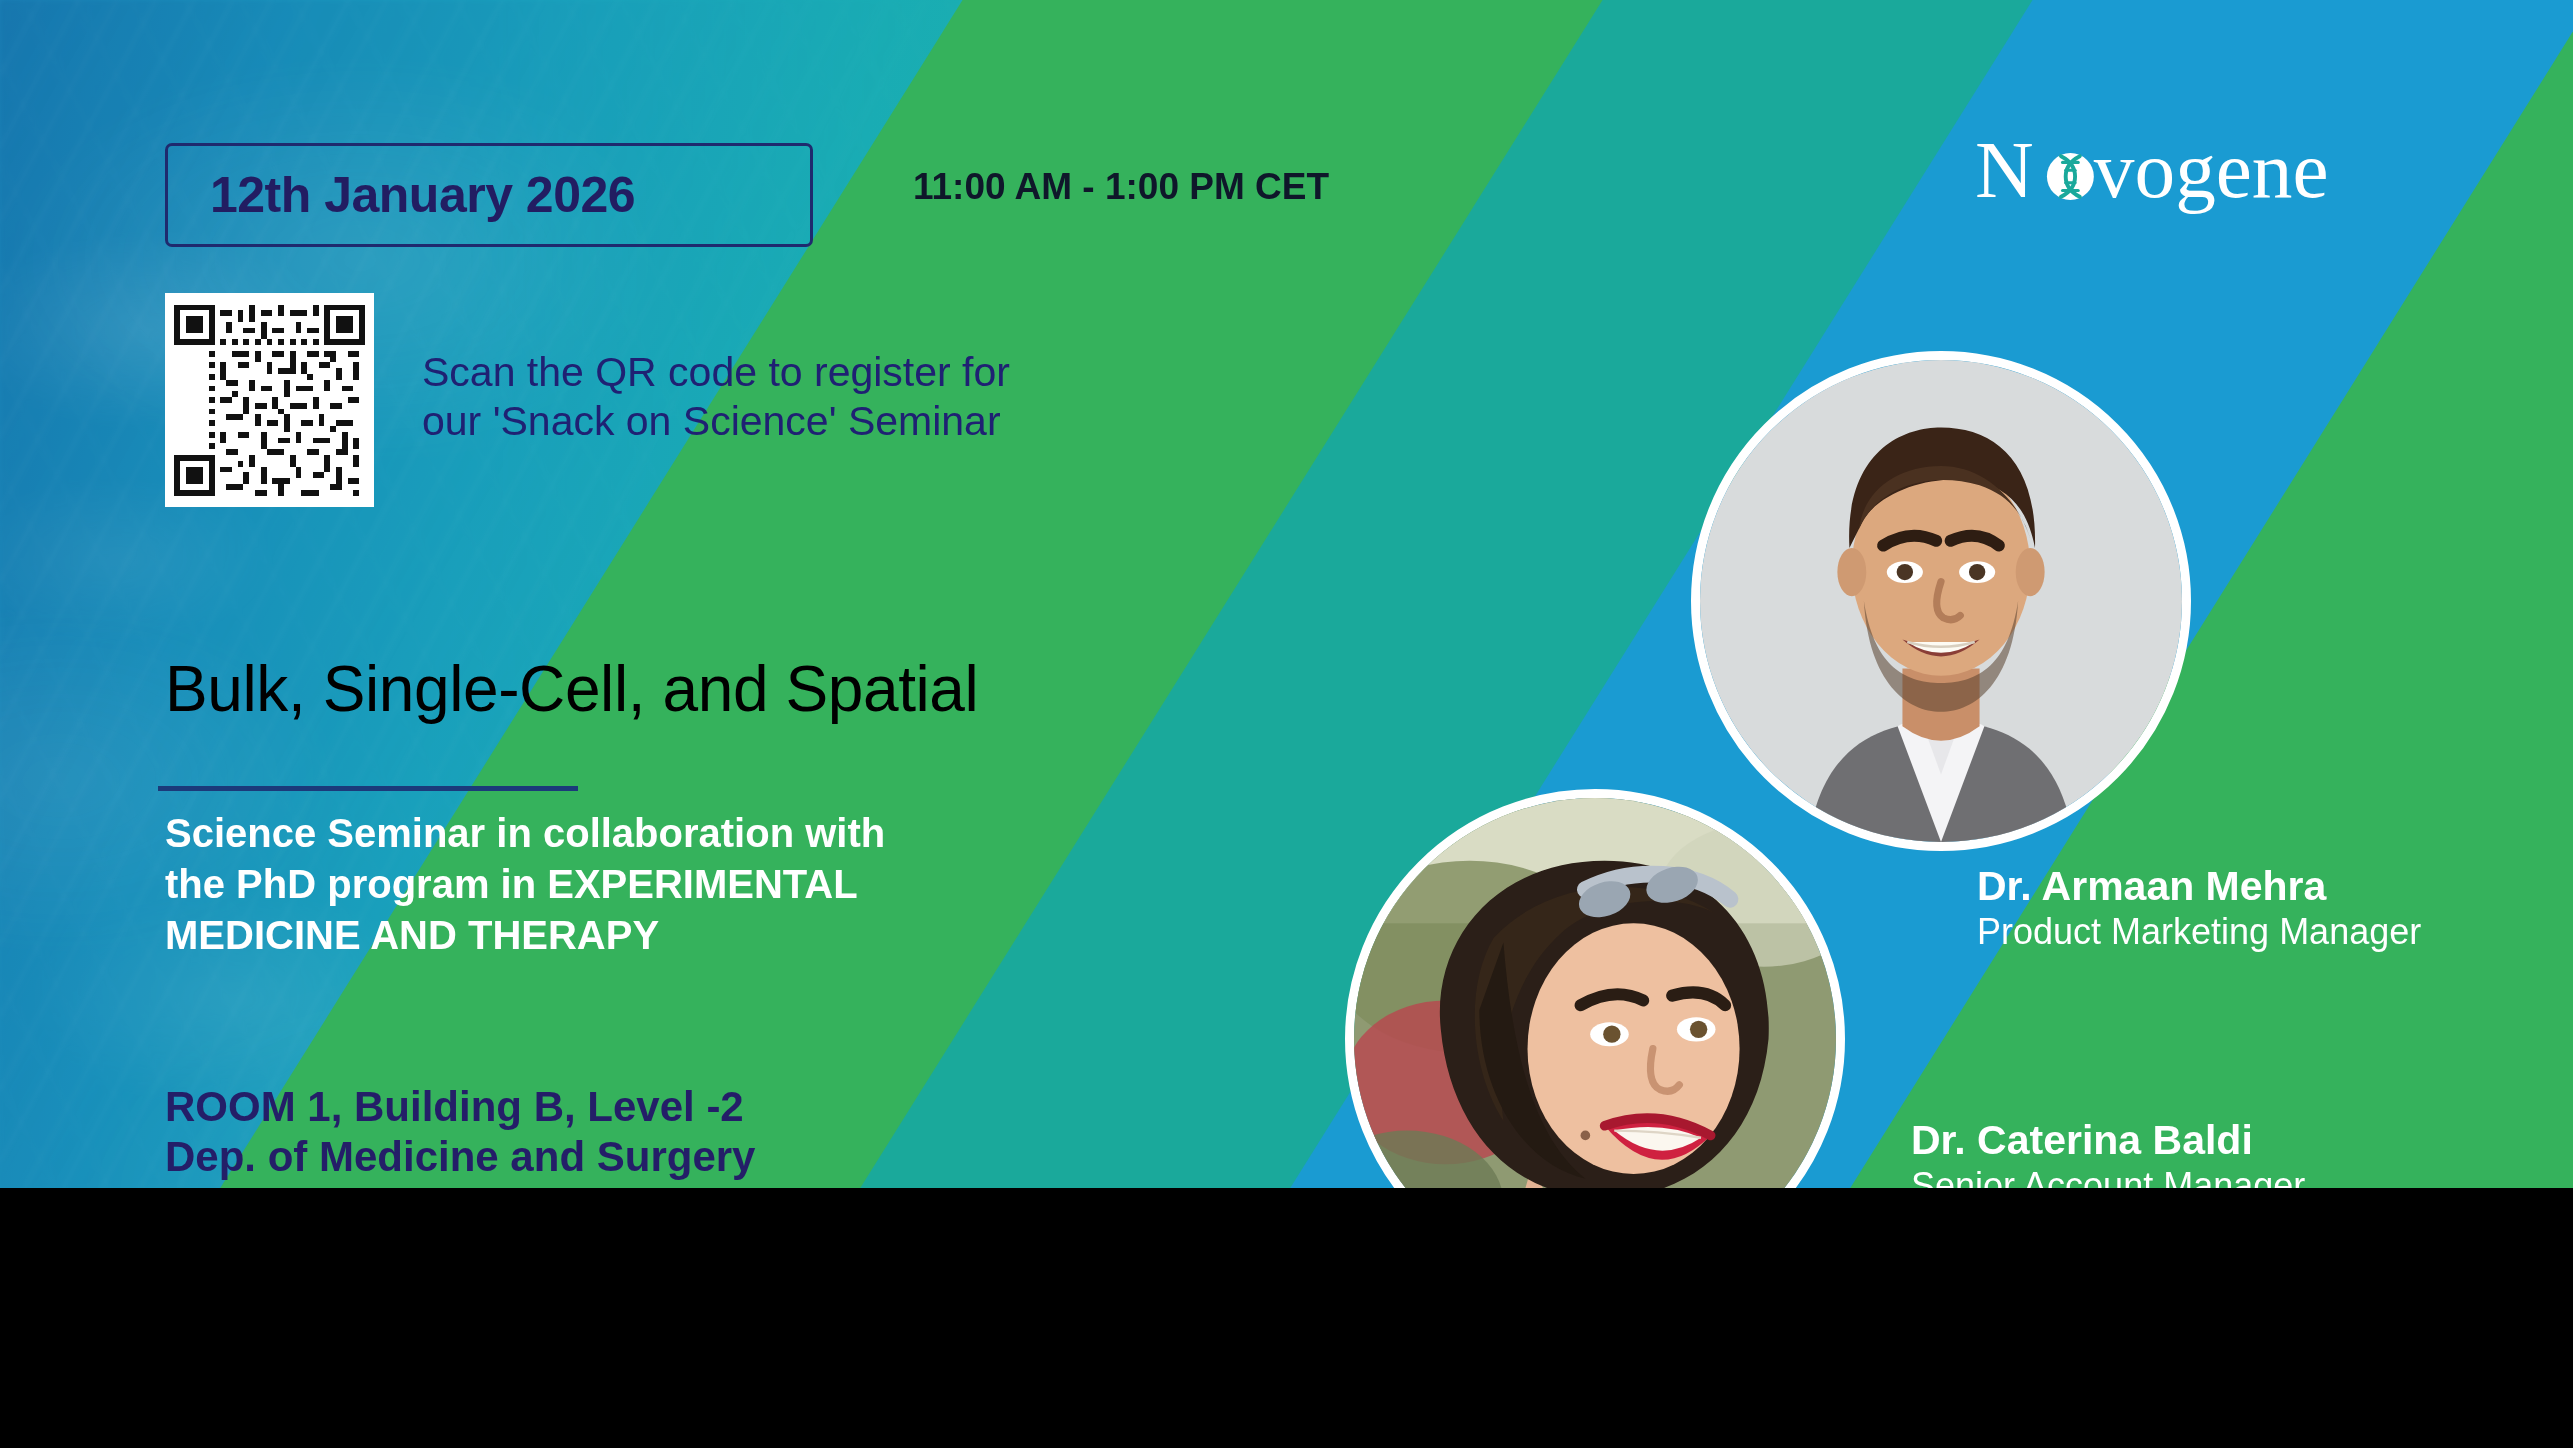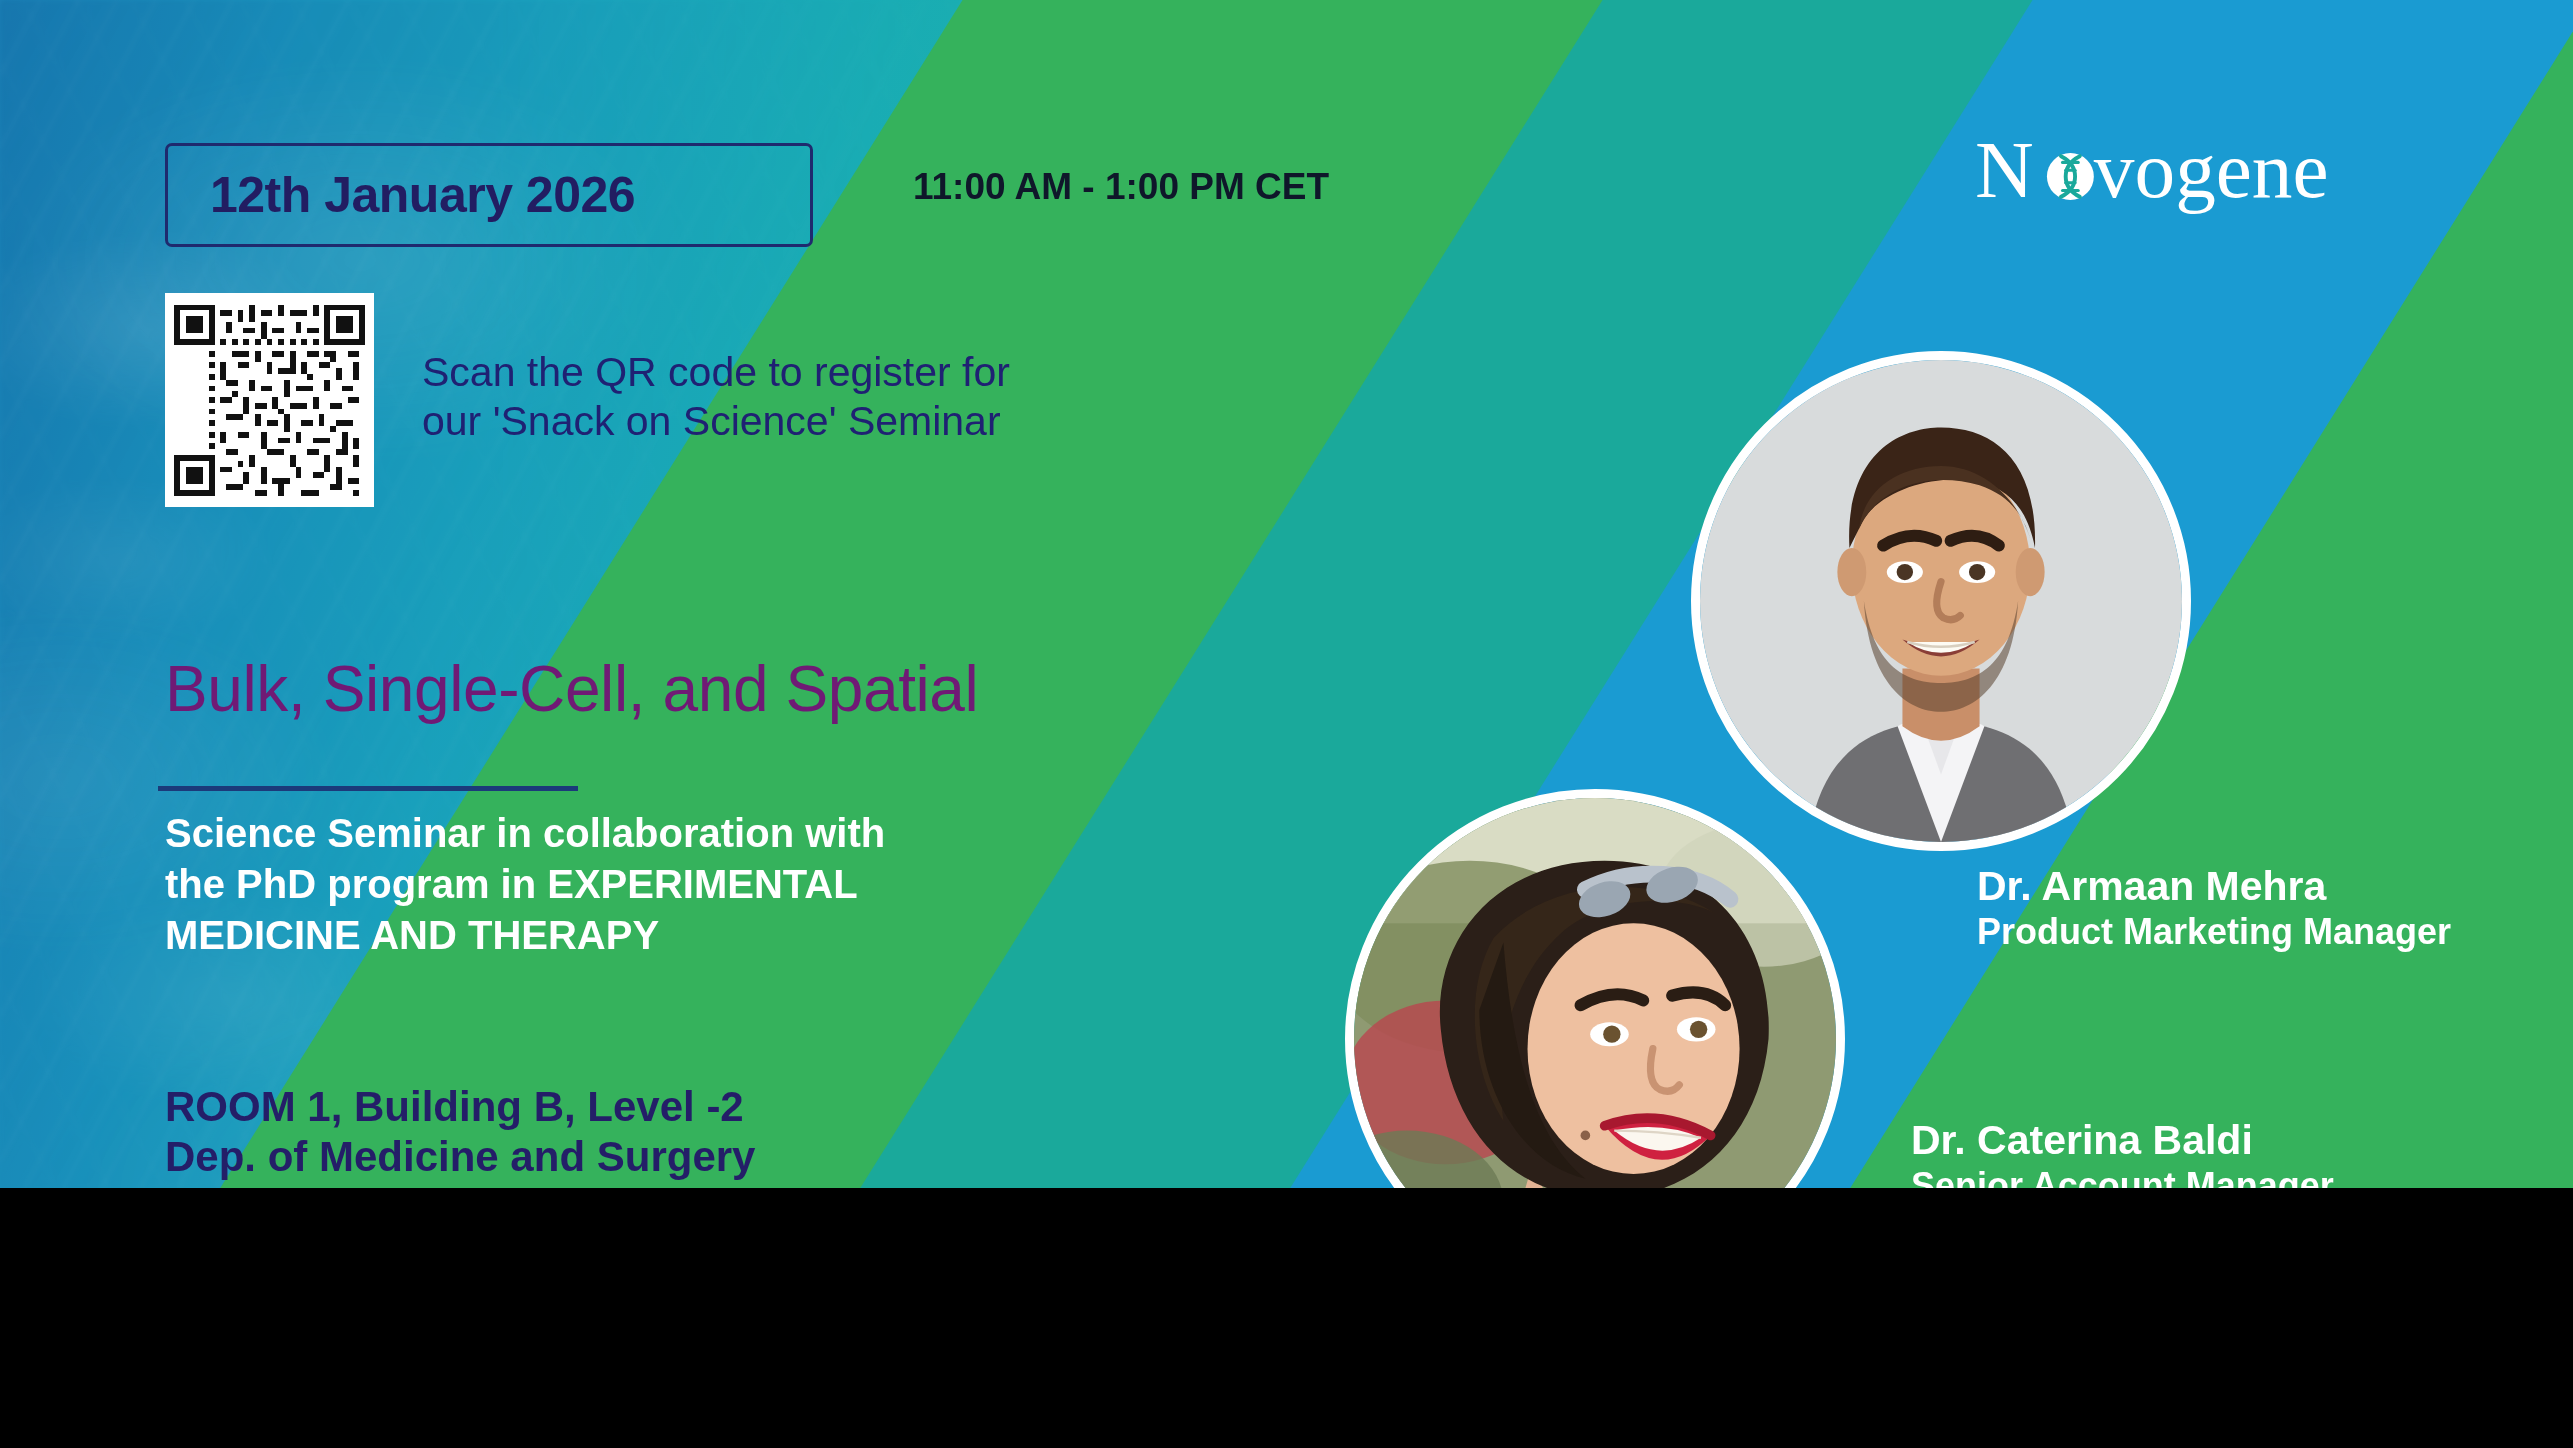--- a/index.html
+++ b/index.html
@@ -82,21 +82,21 @@
     color:#1f2173;font-size:41px;line-height:1.19;white-space:pre-line;
   }
 
   .title-main{
     position:absolute;left:165px;top:562px;
     color:#ffffff;font-size:64px;font-weight:bold;letter-spacing:-.6px;
     white-space:nowrap;
   }
   .title-sub{
     position:absolute;left:165px;top:652px;
-    color:#701a75;font-size:64px;font-weight:400;letter-spacing:-.4px;
+    color:#000000;font-size:64px;font-weight:400;letter-spacing:-.4px;
     white-space:nowrap;
   }
   .divider{
     position:absolute;left:158px;top:786px;width:420px;height:5px;
     background:#1b3a7a;
   }
   .collab-text{
     position:absolute;left:165px;top:808px;width:1060px;
     color:#ffffff;font-size:40px;font-weight:bold;line-height:1.28;
     white-space:pre-line;
@@ -118,21 +118,21 @@
   
   .portrait{position:absolute;border-radius:50%;overflow:hidden;
     border:9px solid #ffffff;box-sizing:border-box;}
   .p-top{left:1691px;top:351px;width:500px;height:500px;}
   .p-bot{left:1345px;top:789px;width:500px;height:500px;}
   .portrait svg{display:block;width:100%;height:100%;}
 
   
   .spk{position:absolute;color:#ffffff;white-space:nowrap;}
   .spk .nm{font-size:41px;font-weight:bold;line-height:1.12;}
-  .spk .rl{font-size:36px;font-weight:700;line-height:1.2;}
+  .spk .rl{font-size:36px;font-weight:400;line-height:1.2;}
   .spk-1{left:1977px;top:864px;}
   .spk-2{left:1911px;top:1118px;}
 </style>
 </head>
 <body>
 
 <div id="banner">
 
   <div class="bg-base"></div>
   <div class="bg-texture"></div>

